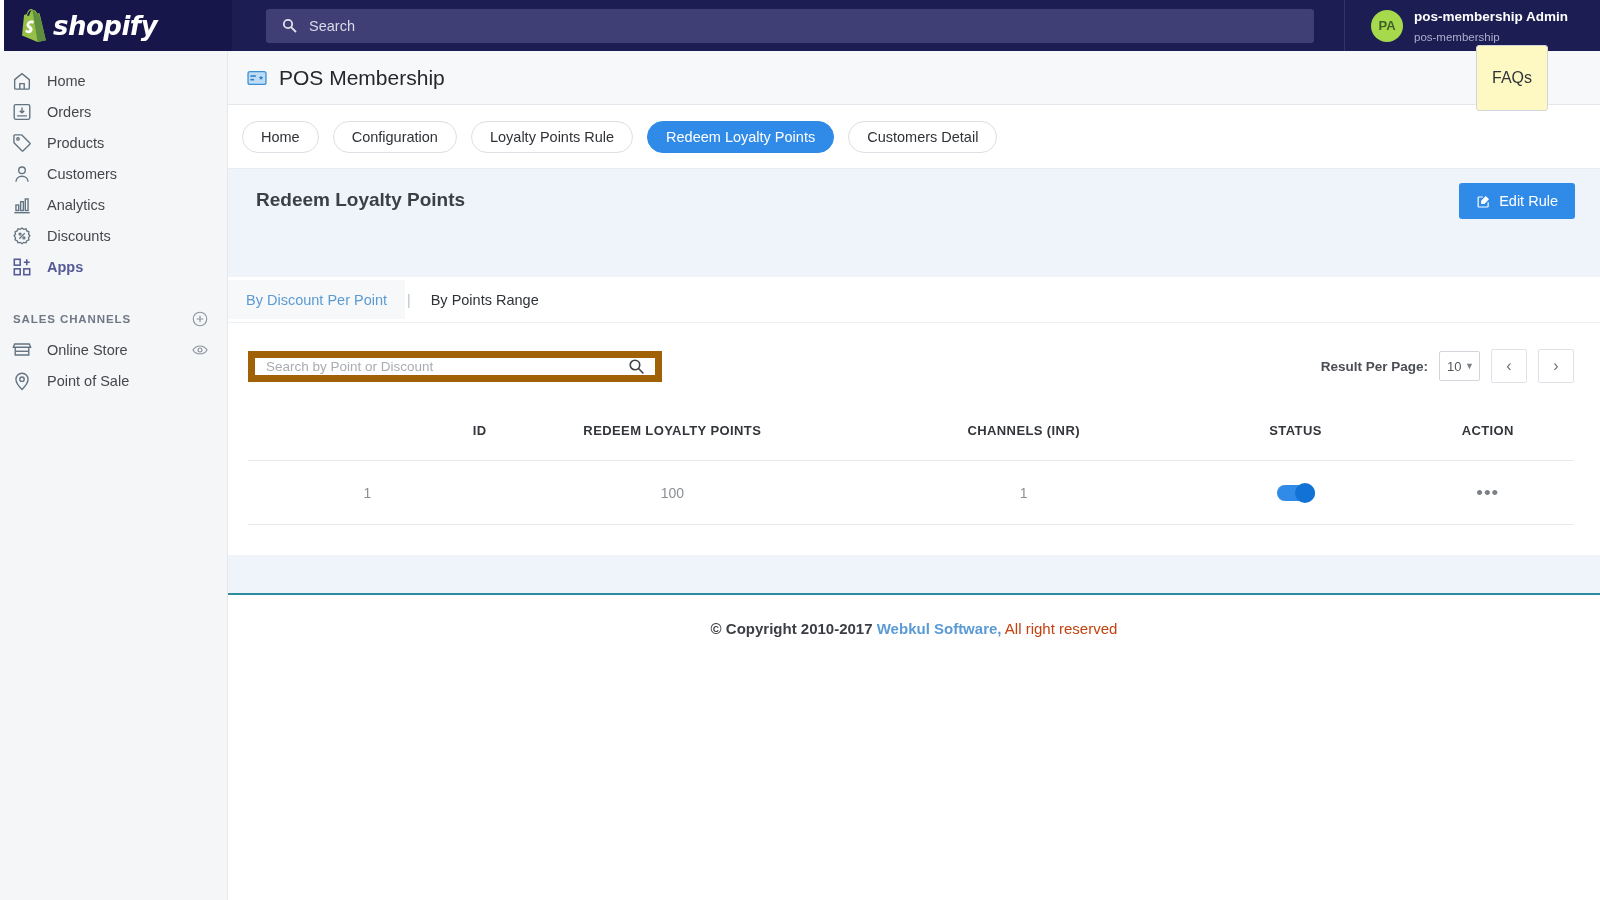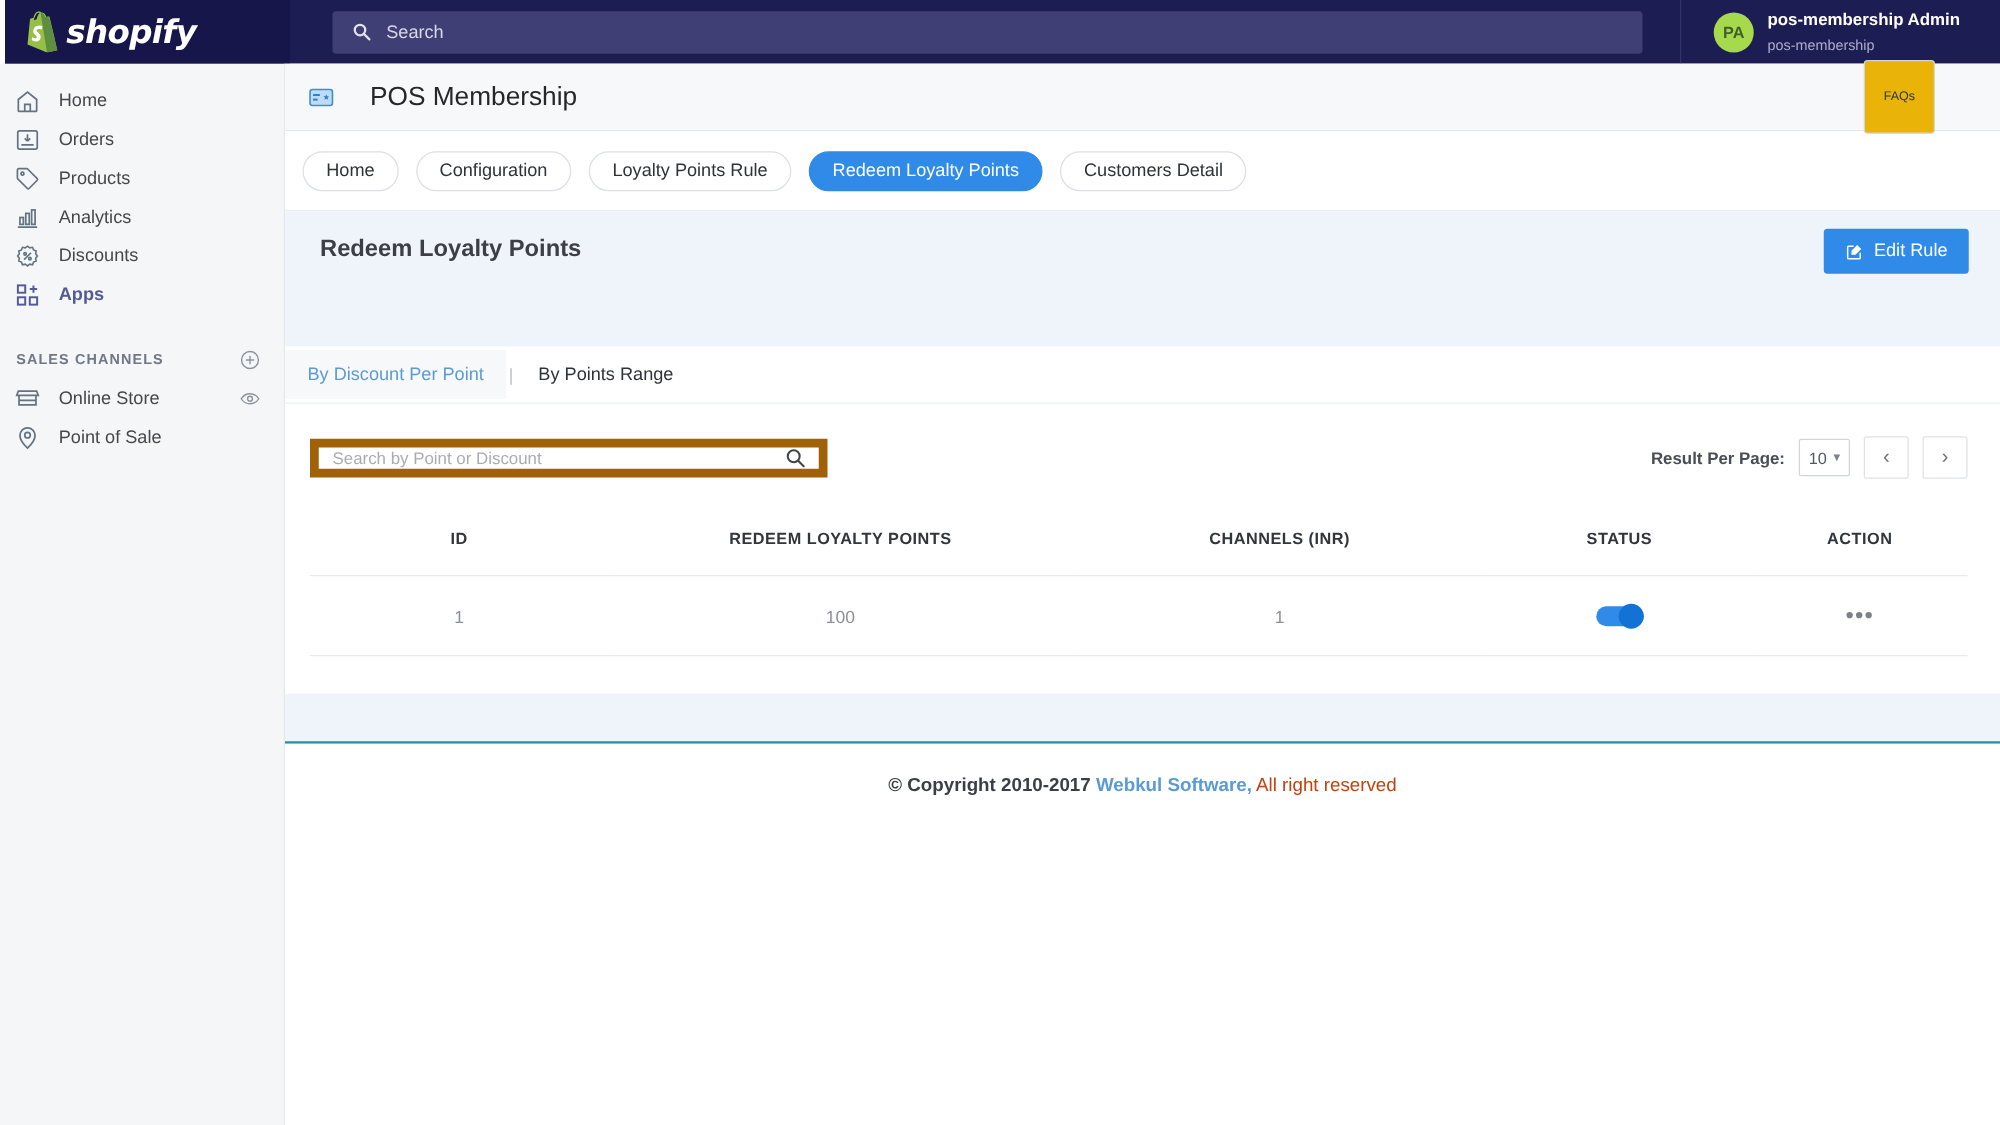--- a/index.html
+++ b/index.html
@@ -96,27 +96,27 @@
   }
 
   .page-head {
     height: 54px; background: #f7f8fa;
     border-bottom: 1px solid #e4e7ec;
     display: flex; align-items: center;
     padding: 0 26px 0 18px;
   }
   .page-head-icon { width: 22px; height: 22px; flex: none; }
   .page-title {
-    font-size: 21px; color: #25272b; margin-left: 28px; font-weight: normal;
+    font-size: 21px; color: #25272b; margin-left: 11px; font-weight: normal;
   }
   .faq-btn {
     margin-left: auto; margin-right: 26px;
-    border: 1px solid #d2d6dc; background: #eab308;
+    border: 1px solid #d2d6dc; background: #fef9c3;
     border-radius: 3px; padding: 23px 15px;
-    font-size: 10px; color: #31343a; cursor: pointer;
+    font-size: 16px; color: #31343a; cursor: pointer;
   }
 
   .tabrow {
     height: 64px; background: #ffffff;
     display: flex; align-items: center; gap: 14px;
     padding-left: 14px;
     border-bottom: 1px solid #e9ecf1;
   }
   .pill {
     border: 1px solid #dcdfe4; background: #ffffff;
@@ -204,21 +204,21 @@
   table.grid th {
     font-size: 13px; color: #32353a; font-weight: bold;
     letter-spacing: .4px; padding: 12px 0 22px 0;
     border-bottom: 1px solid #e7eaee;
   }
   table.grid td {
     font-size: 14px; color: #8c9096;
     padding: 22px 0; text-align: center;
     border-bottom: 1px solid #e7eaee;
   }
-  .col-id { width: 18%; }
+  .col-id { width: 18%; text-align: right; }
   .col-points { width: 28%; }
   .col-discount { width: 25%; }
   .col-status { width: 16%; }
   .col-action { width: 13%; }
 
   .toggle {
     width: 38px; height: 16px; border-radius: 9px;
     background: #2f8ae8; display: inline-block;
     position: relative; cursor: pointer; vertical-align: middle;
   }
@@ -305,20 +305,29 @@
   <div class="nav-item">
     <span class="nav-ico">
       <svg viewBox="0 0 24 24" width="22" height="22" fill="none" stroke="currentColor" stroke-width="1.5">
           <path d="M11.4 3.2H4.2a1 1 0 0 0-1 1v7.2c0 .3.1.5.3.7l8.4 8.4a1 1 0 0 0 1.4 0l7.2-7.2a1 1 0 0 0 0-1.4l-8.4-8.4a1 1 0 0 0-.7-.3z"></path>
           <circle cx="7.6" cy="7.6" r="1.3"></circle>
         </svg>
     </span>
     <span class="nav-label">Products</span>
   </div>
 
+  <div class="nav-item">
+    <span class="nav-ico">
+      <svg viewBox="0 0 24 24" width="22" height="22" fill="none" stroke="currentColor" stroke-width="1.5">
+          <circle cx="12" cy="8" r="3.6"></circle>
+          <path d="M5.4 20.4c0-3.6 3-6 6.6-6s6.6 2.4 6.6 6"></path>
+        </svg>
+    </span>
+    <span class="nav-label">Customers</span>
+  </div>
 
   <div class="nav-item">
     <span class="nav-ico">
       <svg viewBox="0 0 24 24" width="22" height="22" fill="none" stroke="currentColor" stroke-width="1.5">
           <path d="M3.6 20.4h16.8"></path>
           <rect x="5.4" y="12" width="3" height="6"></rect>
           <rect x="10.5" y="8.4" width="3" height="9.6"></rect>
           <rect x="15.6" y="5.4" width="3" height="12.6"></rect>
         </svg>
     </span>

